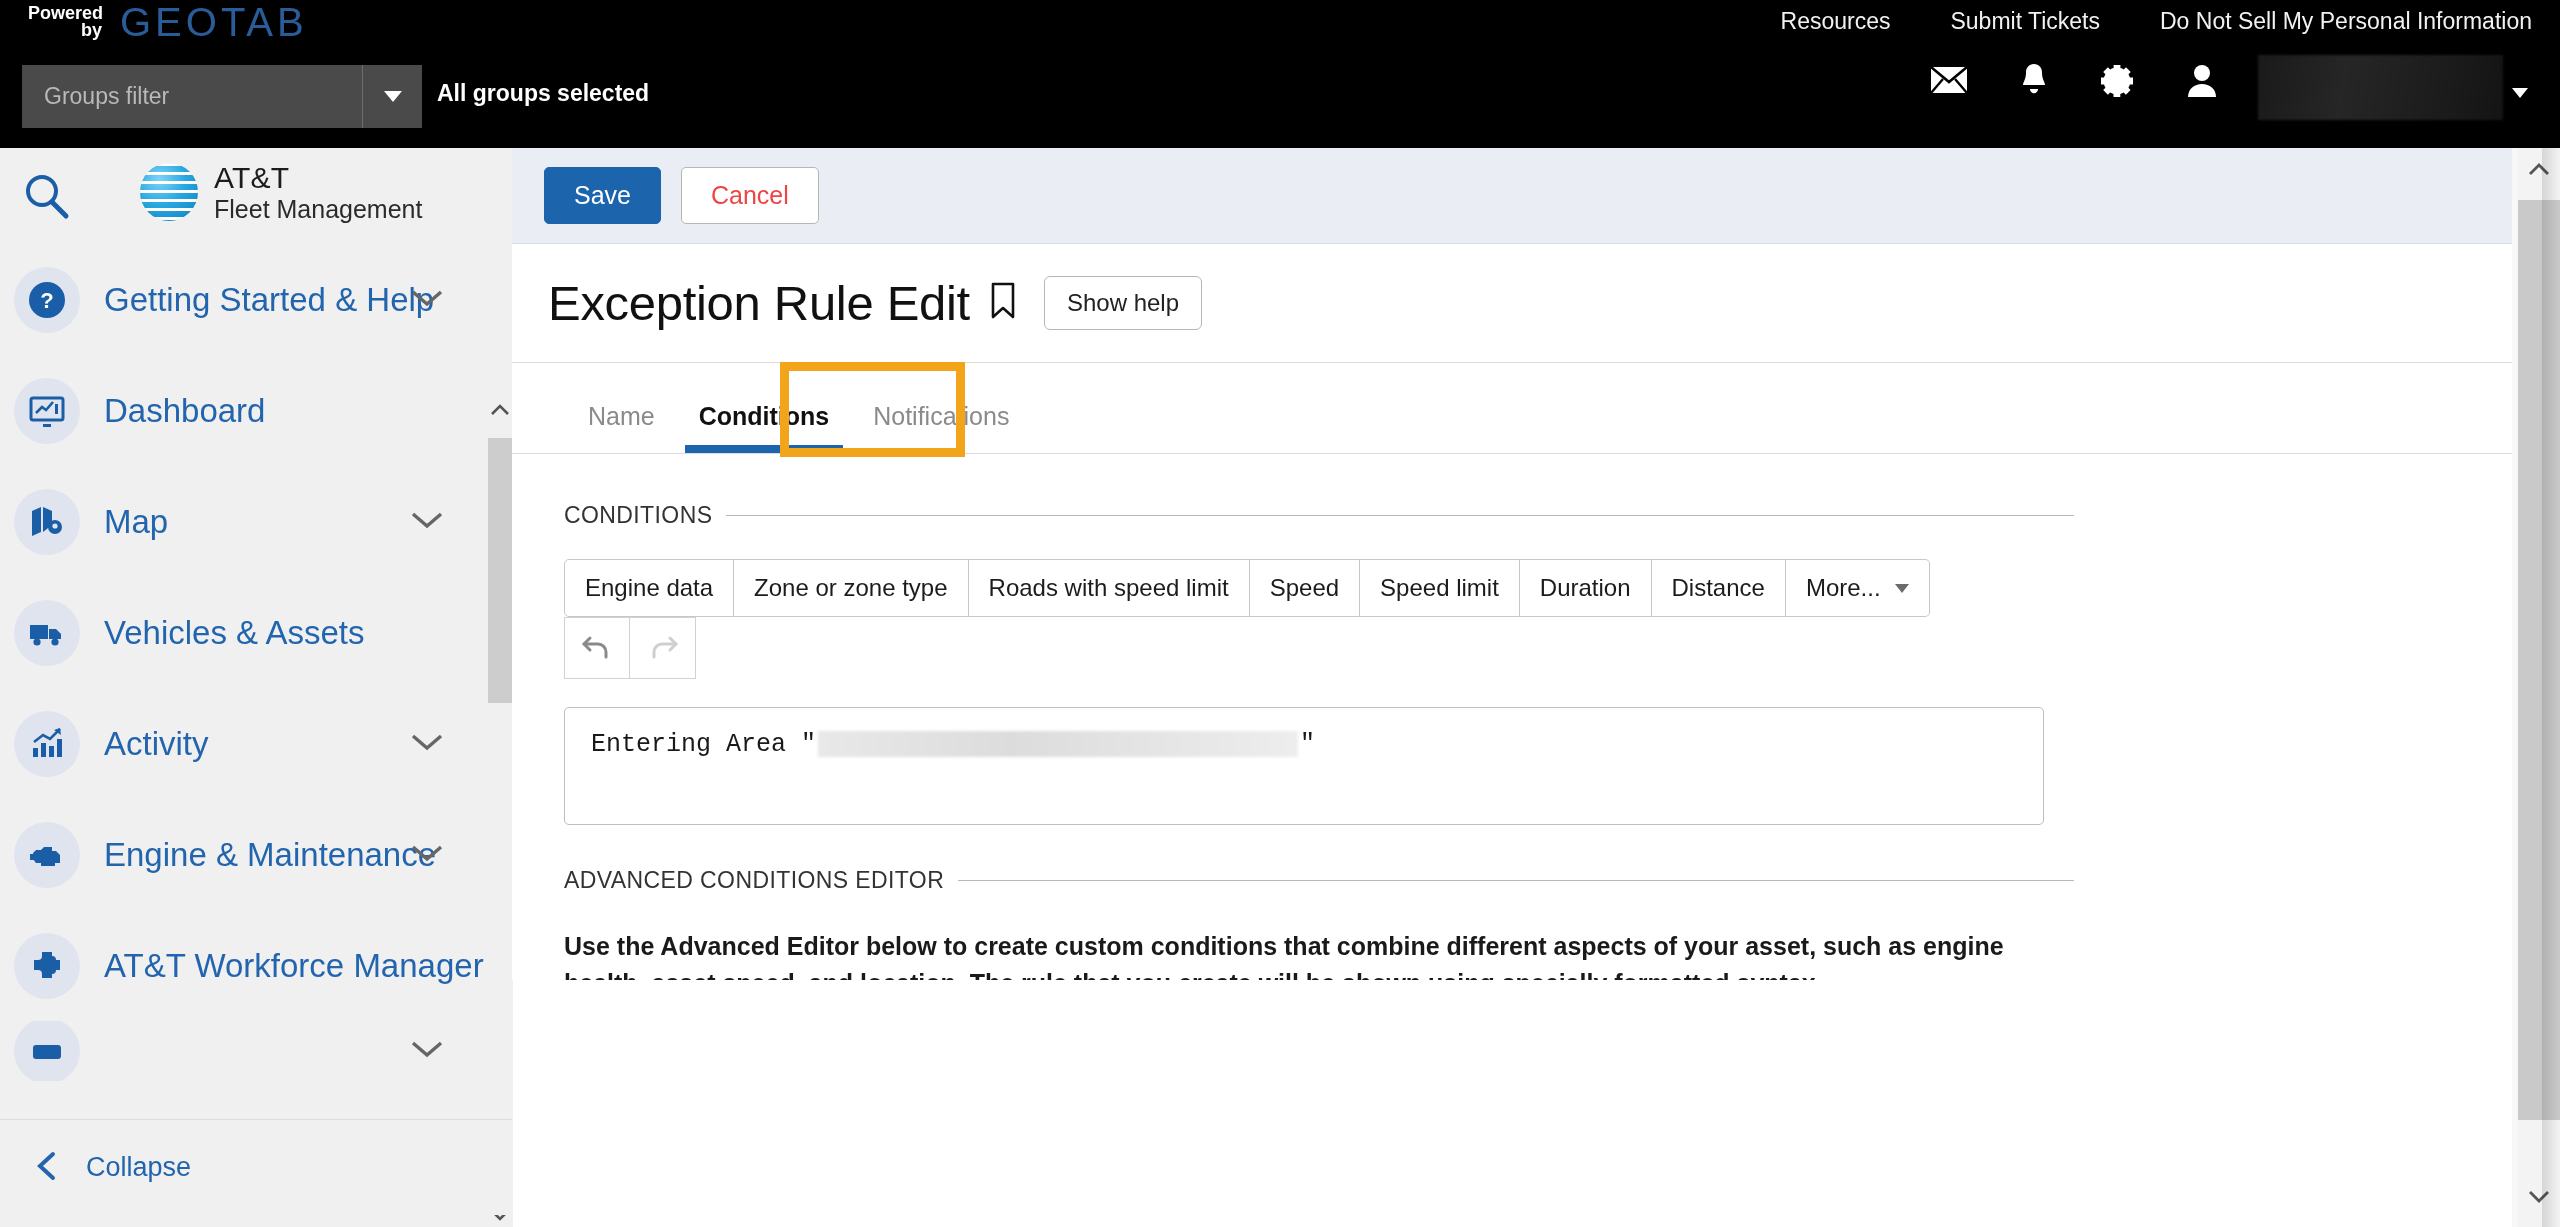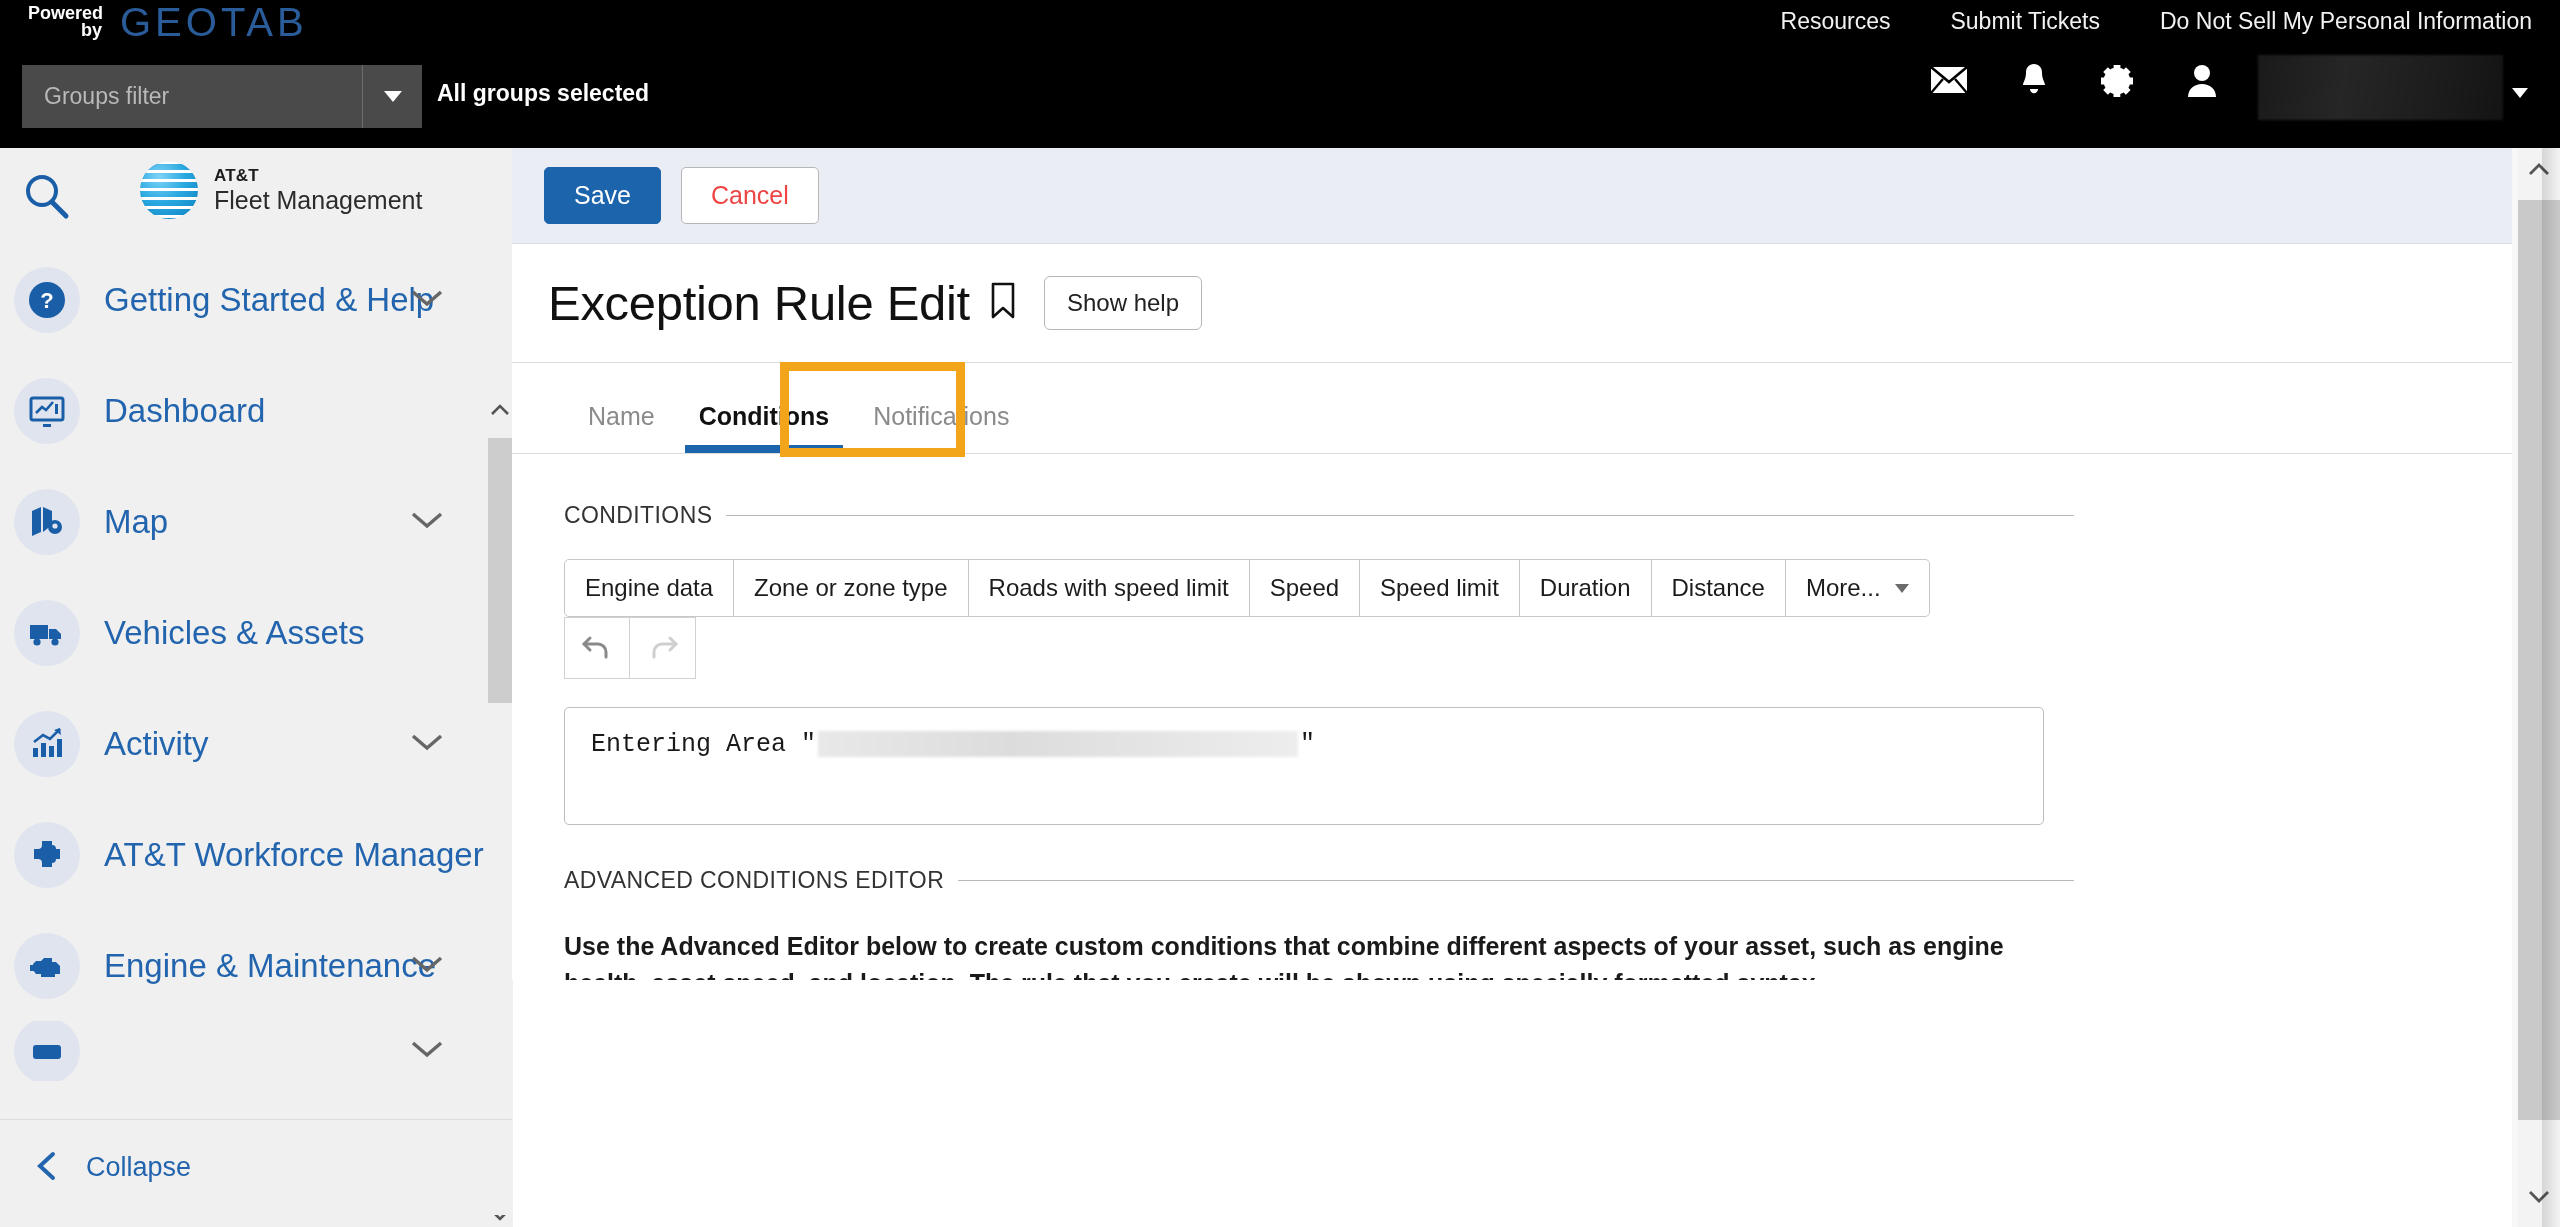--- a/index.html
+++ b/index.html
@@ -77,21 +77,21 @@
   .search-icon-wrap { position: absolute; left: 20px; top: 22px; }
   .brand { position: absolute; left: 140px; top: 13px; display: flex; align-items: center; gap: 16px; }
   .att-globe {
     width: 58px; height: 58px; border-radius: 50%;
     background:
       repeating-linear-gradient(#ffffff 0 3px, transparent 3px 9px),
       radial-gradient(circle at 34% 28%, #7fd3f7 0%, #28a8e0 45%, #0c7fc0 100%);
     box-shadow: inset 0 0 0 1px rgba(0,0,0,.05);
   }
   .brand-text { line-height: 1.12; }
-  .brand-l1 { font-size: 17px; font-weight: 700; color: #1c1c1c; letter-spacing: .2px; }
+  .brand-l1 { font-size: 30px; font-weight: 400; color: #1c1c1c; letter-spacing: .2px; }
   .brand-l2 { font-size: 25px; font-weight: 400; color: #2b2b2b; }
 
   .navlist { position: absolute; left: 0; top: 96px; width: 500px; }
   .navitem {
     position: relative; height: 111px; display: flex; align-items: center;
     padding-left: 14px; cursor: pointer;
   }
   .navicon {
     width: 66px; height: 66px; border-radius: 50%; background: #dfe4ee;
     display: flex; align-items: center; justify-content: center; flex: none;
@@ -375,39 +375,39 @@
       <span class="navchev">
         <svg width="34" height="20" viewBox="0 0 34 20">
             <polyline points="3,4 17,16 31,4" fill="none" stroke="#666" stroke-width="3.4"></polyline>
           </svg>
       </span>
     </div>
 
     <div class="navitem">
       <span class="navicon">
         <svg width="40" height="40" viewBox="0 0 40 40">
-            <path d="M15 6h10v4a4 4 0 014 4h4v10h-4a4 4 0 01-4 4v4H15v-4a4 4 0 00-4-4H7V14h4a4 4 0 004-4z" fill="#1b5ea8"></path>
-          </svg>
-      </span>
-      <span class="navlabel">AT&amp;T Workforce Manager</span>
-    </div>
-
-    <div class="navitem">
-      <span class="navicon">
-        <svg width="40" height="40" viewBox="0 0 40 40">
             <path d="M9 15h5l3-3h8v4h4l4 4v8h-5v3H14v-3H9l-3-4v-6z" fill="#1b5ea8"></path>
             <rect x="3" y="19" width="4" height="6" fill="#1b5ea8"></rect>
           </svg>
       </span>
       <span class="navlabel">Engine &amp; Maintenance</span>
       <span class="navchev">
         <svg width="34" height="20" viewBox="0 0 34 20">
             <polyline points="3,4 17,16 31,4" fill="none" stroke="#666" stroke-width="3.4"></polyline>
           </svg>
       </span>
+    </div>
+
+    <div class="navitem">
+      <span class="navicon">
+        <svg width="40" height="40" viewBox="0 0 40 40">
+            <path d="M15 6h10v4a4 4 0 014 4h4v10h-4a4 4 0 01-4 4v4H15v-4a4 4 0 00-4-4H7V14h4a4 4 0 004-4z" fill="#1b5ea8"></path>
+          </svg>
+      </span>
+      <span class="navlabel">AT&amp;T Workforce Manager</span>
     </div>
 
     <div class="navitem clipped">
       <span class="navicon">
         <svg width="40" height="40" viewBox="0 0 40 40">
             <rect x="6" y="14" width="28" height="14" rx="3" fill="#1b5ea8"></rect>
           </svg>
       </span>
       <span class="navchev">
         <svg width="34" height="20" viewBox="0 0 34 20">

